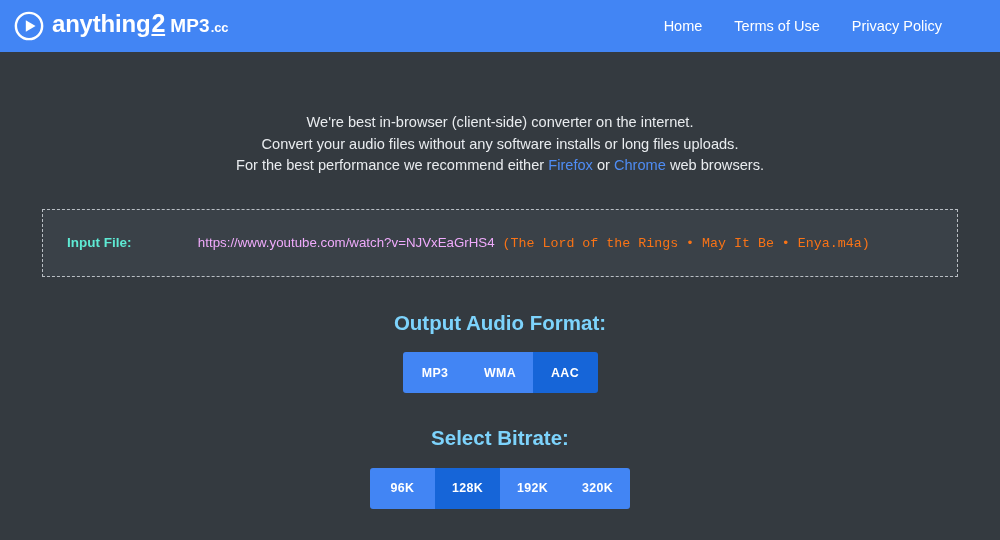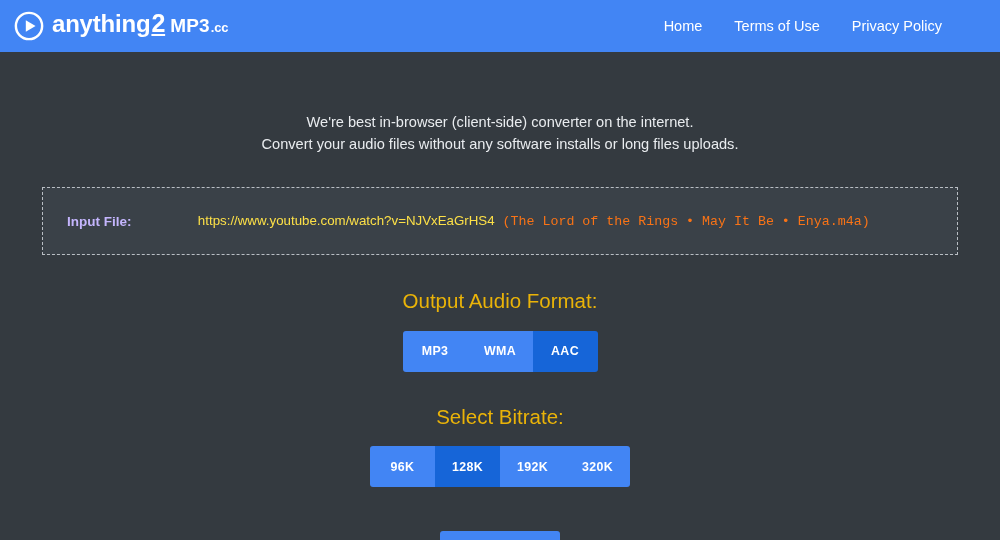--- a/index.html
+++ b/index.html
@@ -114,37 +114,37 @@
     background: #3a4148;
     height: 68px;
     display: flex;
     align-items: center;
     padding: 0 21px 0 24px;
   }
 
   .file-label {
     font-size: 13.5px;
     font-weight: bold;
-    color: #c4b5fd;
+    color: #5eead4;
     white-space: nowrap;
   }
 
   .file-value {
     flex: 1 1 auto;
     text-align: center;
     font-size: 13.3px;
     color: #ced4da;
     white-space: nowrap;
     overflow: hidden;
     text-overflow: ellipsis;
     padding: 0 12px;
   }
 
   .file-url {
-    color: #fde047;
+    color: #f0abfc;
     text-decoration: none;
   }
 
   .file-name { color: #f97316; font-family: Liberation Mono, monospace; }
 
   .btn-change {
     flex: 0 0 auto;
     width: 146px;
     height: 28px;
     background: #4285f4;
@@ -156,22 +156,22 @@
     font-weight: bold;
     letter-spacing: 0.6px;
     cursor: pointer;
   }
 
   
   .section { text-align: center; }
 
   .section-title {
     font-size: 20.5px;
-    font-weight: normal;
-    color: #eab308;
+    font-weight: bold;
+    color: #7dd3fc;
     line-height: 1;
   }
 
   .format-section { margin-top: 36px; }
   .bitrate-section { margin-top: 35px; }
 
   .btn-group {
     display: inline-flex;
     margin-top: 19px;
     border-radius: 3px;
@@ -235,20 +235,23 @@
     <a class="nav-link" href="#">Home</a>
     <a class="nav-link" href="#">Terms of Use</a>
     <a class="nav-link" href="#">Privacy Policy</a>
   </nav>
 
 </header>
 
 <section class="intro">
   <p>We're best in-browser (client-side) converter on the internet.</p>
   <p>Convert your audio files without any software installs or long files uploads.</p>
+  <p>
+    <span>For the best performance we recommend either </span><a class="browser-link" href="#">Firefox</a><span> or </span><a class="browser-link" href="#">Chrome</a><span> web browsers.</span>
+  </p>
 </section>
 
 <section class="file-panel">
   <span class="file-label">Input File:</span>
   <span class="file-value"><a class="file-url" href="#">https://www.youtube.com/watch?v=NJVxEaGrHS4</a><span class="file-name"> (The Lord of the Rings • May It Be • Enya.m4a)</span></span>
 </section>
 
 <section class="section format-section">
   <h2 class="section-title">Output Audio Format:</h2>
   <div class="btn-group">

